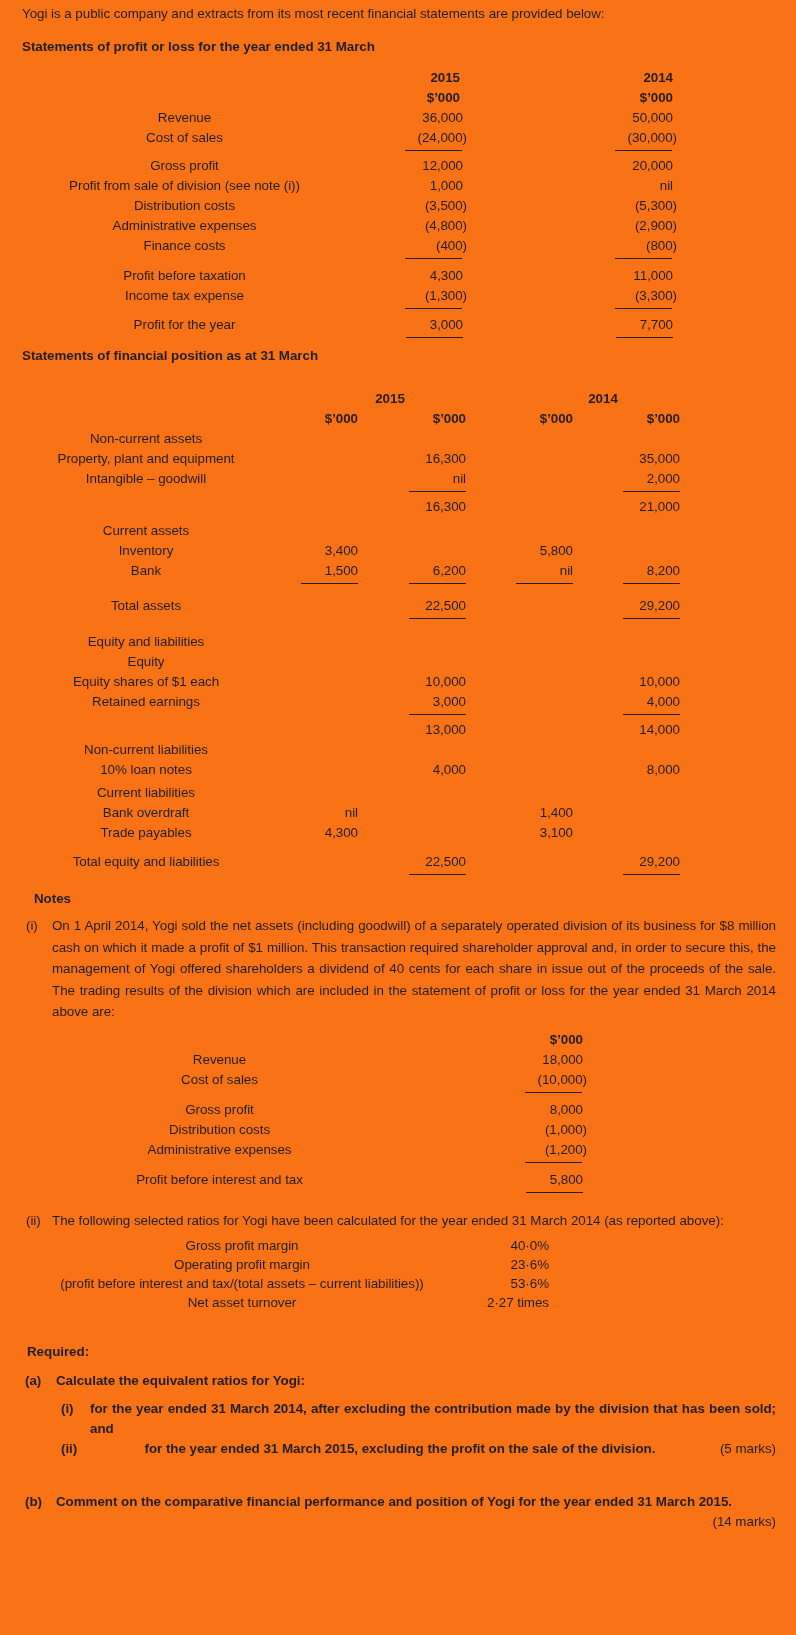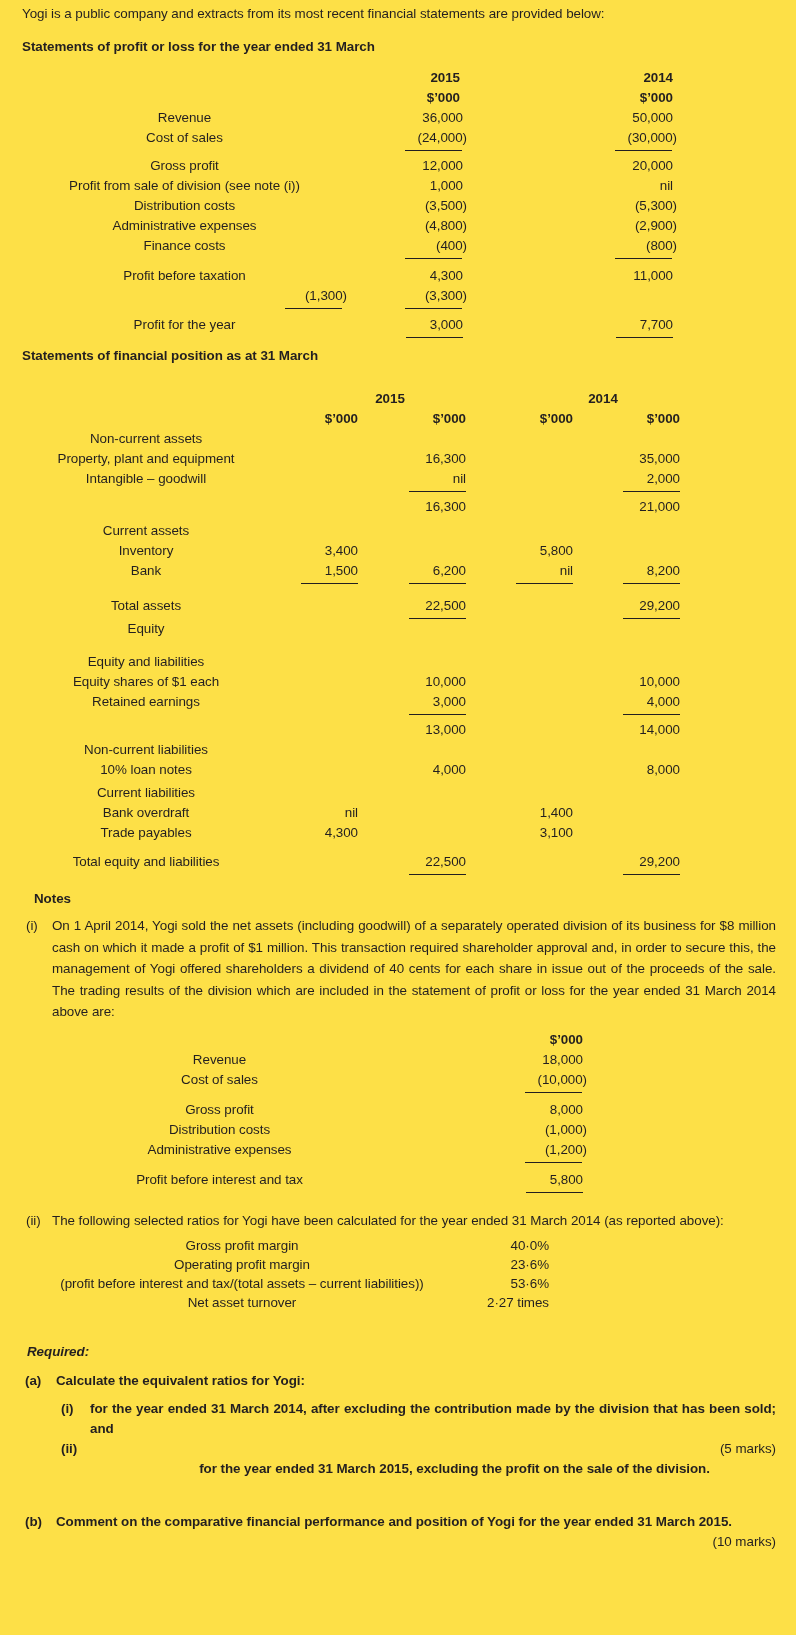--- a/index.html
+++ b/index.html
@@ -1,21 +1,21 @@
 <!DOCTYPE html>
 <html><head>
 <meta charset="utf-8">
 <style>
   html,body{margin:0;padding:0;background:#fff;}
   .page{
     width:796px;min-height:1635px;box-sizing:border-box;
     padding:4px 20px 18px 22px;
     font-family:"Liberation Sans","DejaVu Sans",sans-serif;
     font-size:13.4px;color:#231f20;letter-spacing:-0.05px;
-    background:#fde047;
+    background:#f97316;
   }
   .line{line-height:20px;min-height:20px;}
   .b{font-weight:bold;}
   .stmt-title{font-weight:bold;line-height:20px;}
   
   .row{display:grid;line-height:20px;min-height:20px;}
   .lbl{white-space:nowrap;text-align:center;}
   .num{text-align:right;white-space:nowrap;}
   .num.pos{padding-right:4px;}
   .num.hdrc{padding-right:7px;}
@@ -33,28 +33,28 @@
   .dv .row{grid-template-columns:335px 200px;}
   
   .rt{}
   .rt .row{grid-template-columns:440px 91px;line-height:19px;min-height:19px;}
   
   .note{display:flex;margin-left:4px;}
   .note .marker{width:26px;flex:none;line-height:21.5px;}
   .note p{flex:1;margin:0;text-align:justify;line-height:21.5px;}
   .notes-h{font-weight:bold;margin-left:12px;line-height:20px;}
   
-  .req-h{font-weight:bold;margin-left:5px;line-height:20px;font-style:italic;}
+  .req-h{font-weight:bold;margin-left:5px;line-height:20px;}
   .req-item{display:flex;font-weight:bold;margin-left:3px;line-height:20px;}
   .req-item .marker{width:31px;flex:none;}
   .req-item p{flex:1;margin:0;}
   .req-sub{display:flex;font-weight:bold;margin-left:39px;line-height:20px;}
   .req-sub .marker{width:29px;flex:none;}
   .req-sub p{flex:1;margin:0;text-align:justify;}
-  .req-sub p.nj{text-align:right;margin-top:20px;}
+  .req-sub p.nj{text-align:center;}
   .marks{font-weight:normal;margin-left:auto;padding-left:10px;white-space:nowrap;}
   .marks-line{text-align:right;font-weight:normal;line-height:20px;}
   
   .mt3{margin-top:3px}.mt4{margin-top:4px}.mt5{margin-top:5px}.mt6{margin-top:6px}
   .mt7{margin-top:7px}.mt8{margin-top:8px}.mt9{margin-top:9px}.mt11{margin-top:11px}
   .mt12{margin-top:12px}.mt13{margin-top:13px}.mt14{margin-top:14px}.mt17{margin-top:17px}
   .mt23{margin-top:23px}.mt30{margin-top:30px}.mt33{margin-top:33px}
 </style>
 </head>
 <body>
@@ -110,20 +110,21 @@
       <span class="lbl">Finance costs</span>
       <span class="num ul">(400)</span>
       <span class="num ul">(800)</span>
     </div>
     <div class="row mt7">
       <span class="lbl">Profit before taxation</span>
       <span class="num pos">4,300</span>
       <span class="num pos">11,000</span>
     </div>
     <div class="row">
+      <span class="lbl">Income tax expense</span>
       <span class="num ul">(1,300)</span>
       <span class="num ul">(3,300)</span>
     </div>
     <div class="row mt6">
       <span class="lbl">Profit for the year</span>
       <span class="num ul pos">3,000</span>
       <span class="num ul pos">7,700</span>
     </div>
   </div>
 
@@ -191,29 +192,29 @@
       <span class="num ul pos">nil</span>
       <span class="num ul pos">8,200</span>
     </div>
     <div class="row mt12">
       <span class="lbl">Total assets</span>
       <span class="num"></span>
       <span class="num ul pos">22,500</span>
       <span class="num"></span>
       <span class="num ul pos">29,200</span>
     </div>
-    <div class="row">
-      <span class="lbl">Equity</span>
-      <span class="num"></span>
-        <span class="num"></span>
-        <span class="num"></span>
-        <span class="num"></span>
-    </div>
     <div class="row mt13">
       <span class="lbl">Equity and liabilities</span>
+      <span class="num"></span>
+        <span class="num"></span>
+        <span class="num"></span>
+        <span class="num"></span>
+    </div>
+    <div class="row">
+      <span class="lbl">Equity</span>
       <span class="num"></span>
         <span class="num"></span>
         <span class="num"></span>
         <span class="num"></span>
     </div>
     <div class="row">
       <span class="lbl">Equity shares of $1 each</span>
       <span class="num"></span>
       <span class="num pos">10,000</span>
       <span class="num"></span>
@@ -354,15 +355,15 @@
   <div class="req-sub">
     <span class="marker">(ii)</span>
     <p class="nj">for the year ended 31 March 2015, excluding the profit on the sale of the division.</p>
     <span class="marks">(5 marks)</span>
   </div>
 
   <div class="req-item mt33">
     <span class="marker">(b)</span>
     <p class="nj">Comment on the comparative financial performance and position of Yogi for the year ended 31 March 2015.</p>
   </div>
-  <div class="marks-line">(10 marks)</div>
+  <div class="marks-line">(14 marks)</div>
 
 </div>
 
 </body></html>

